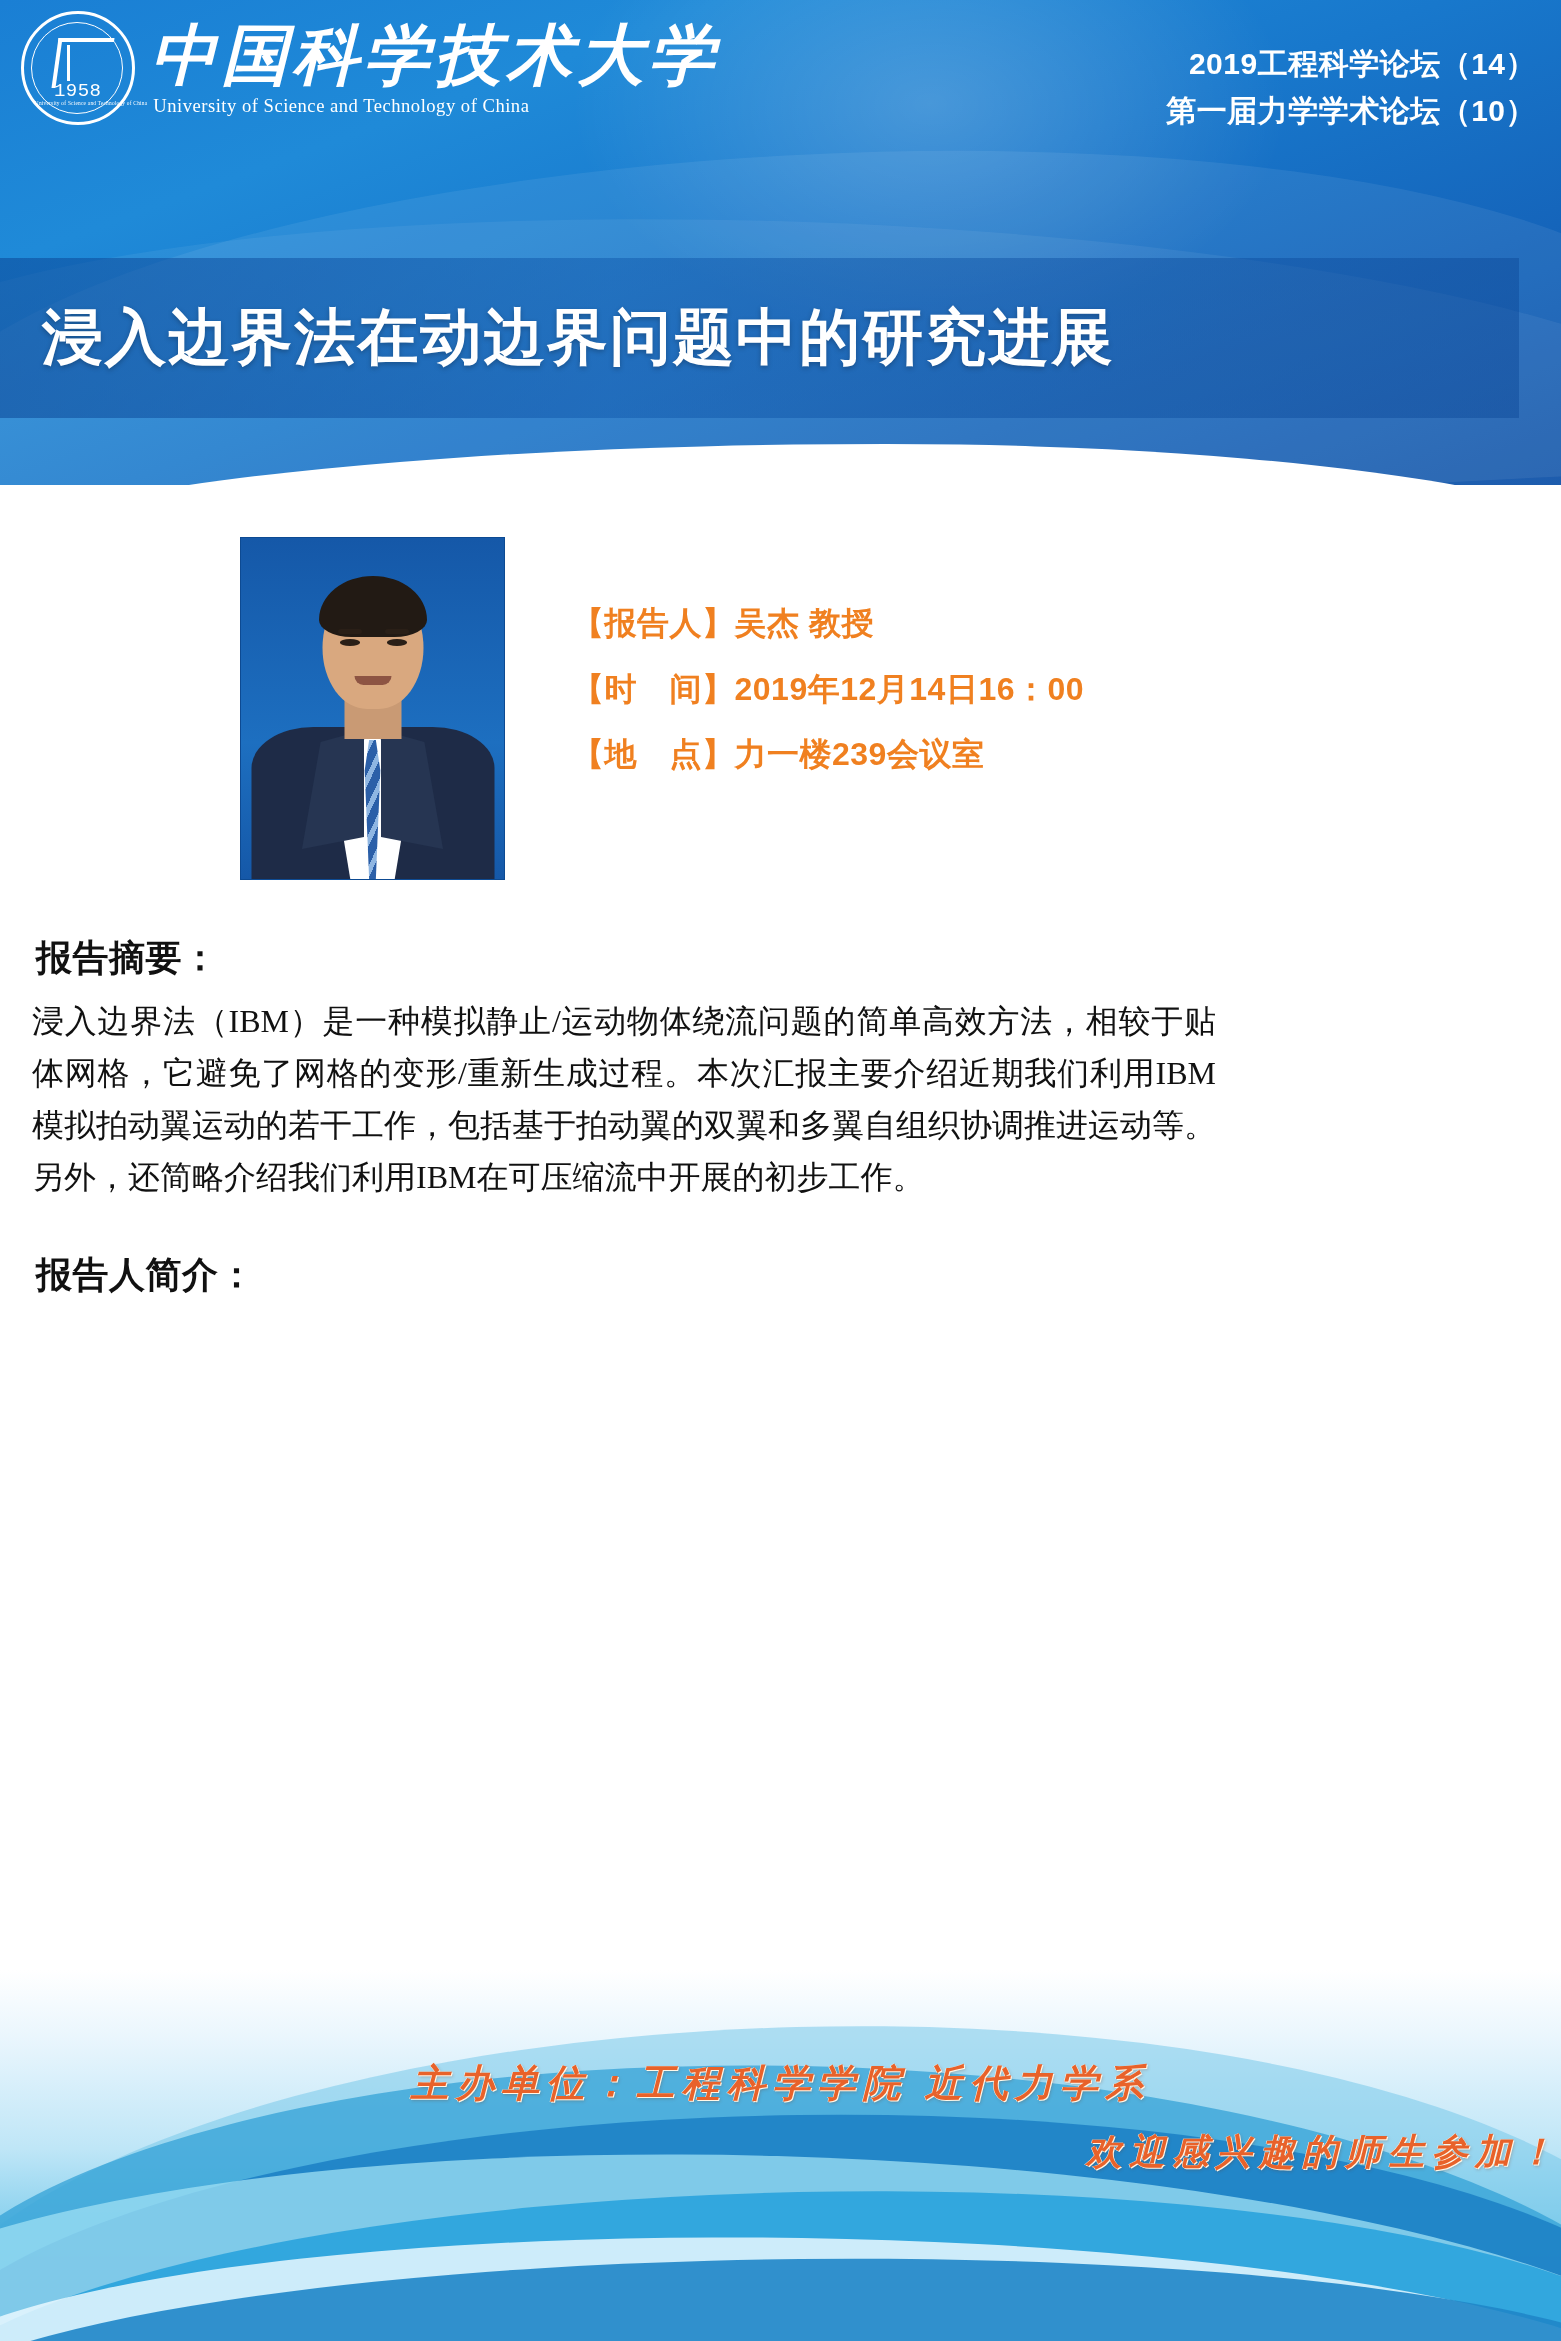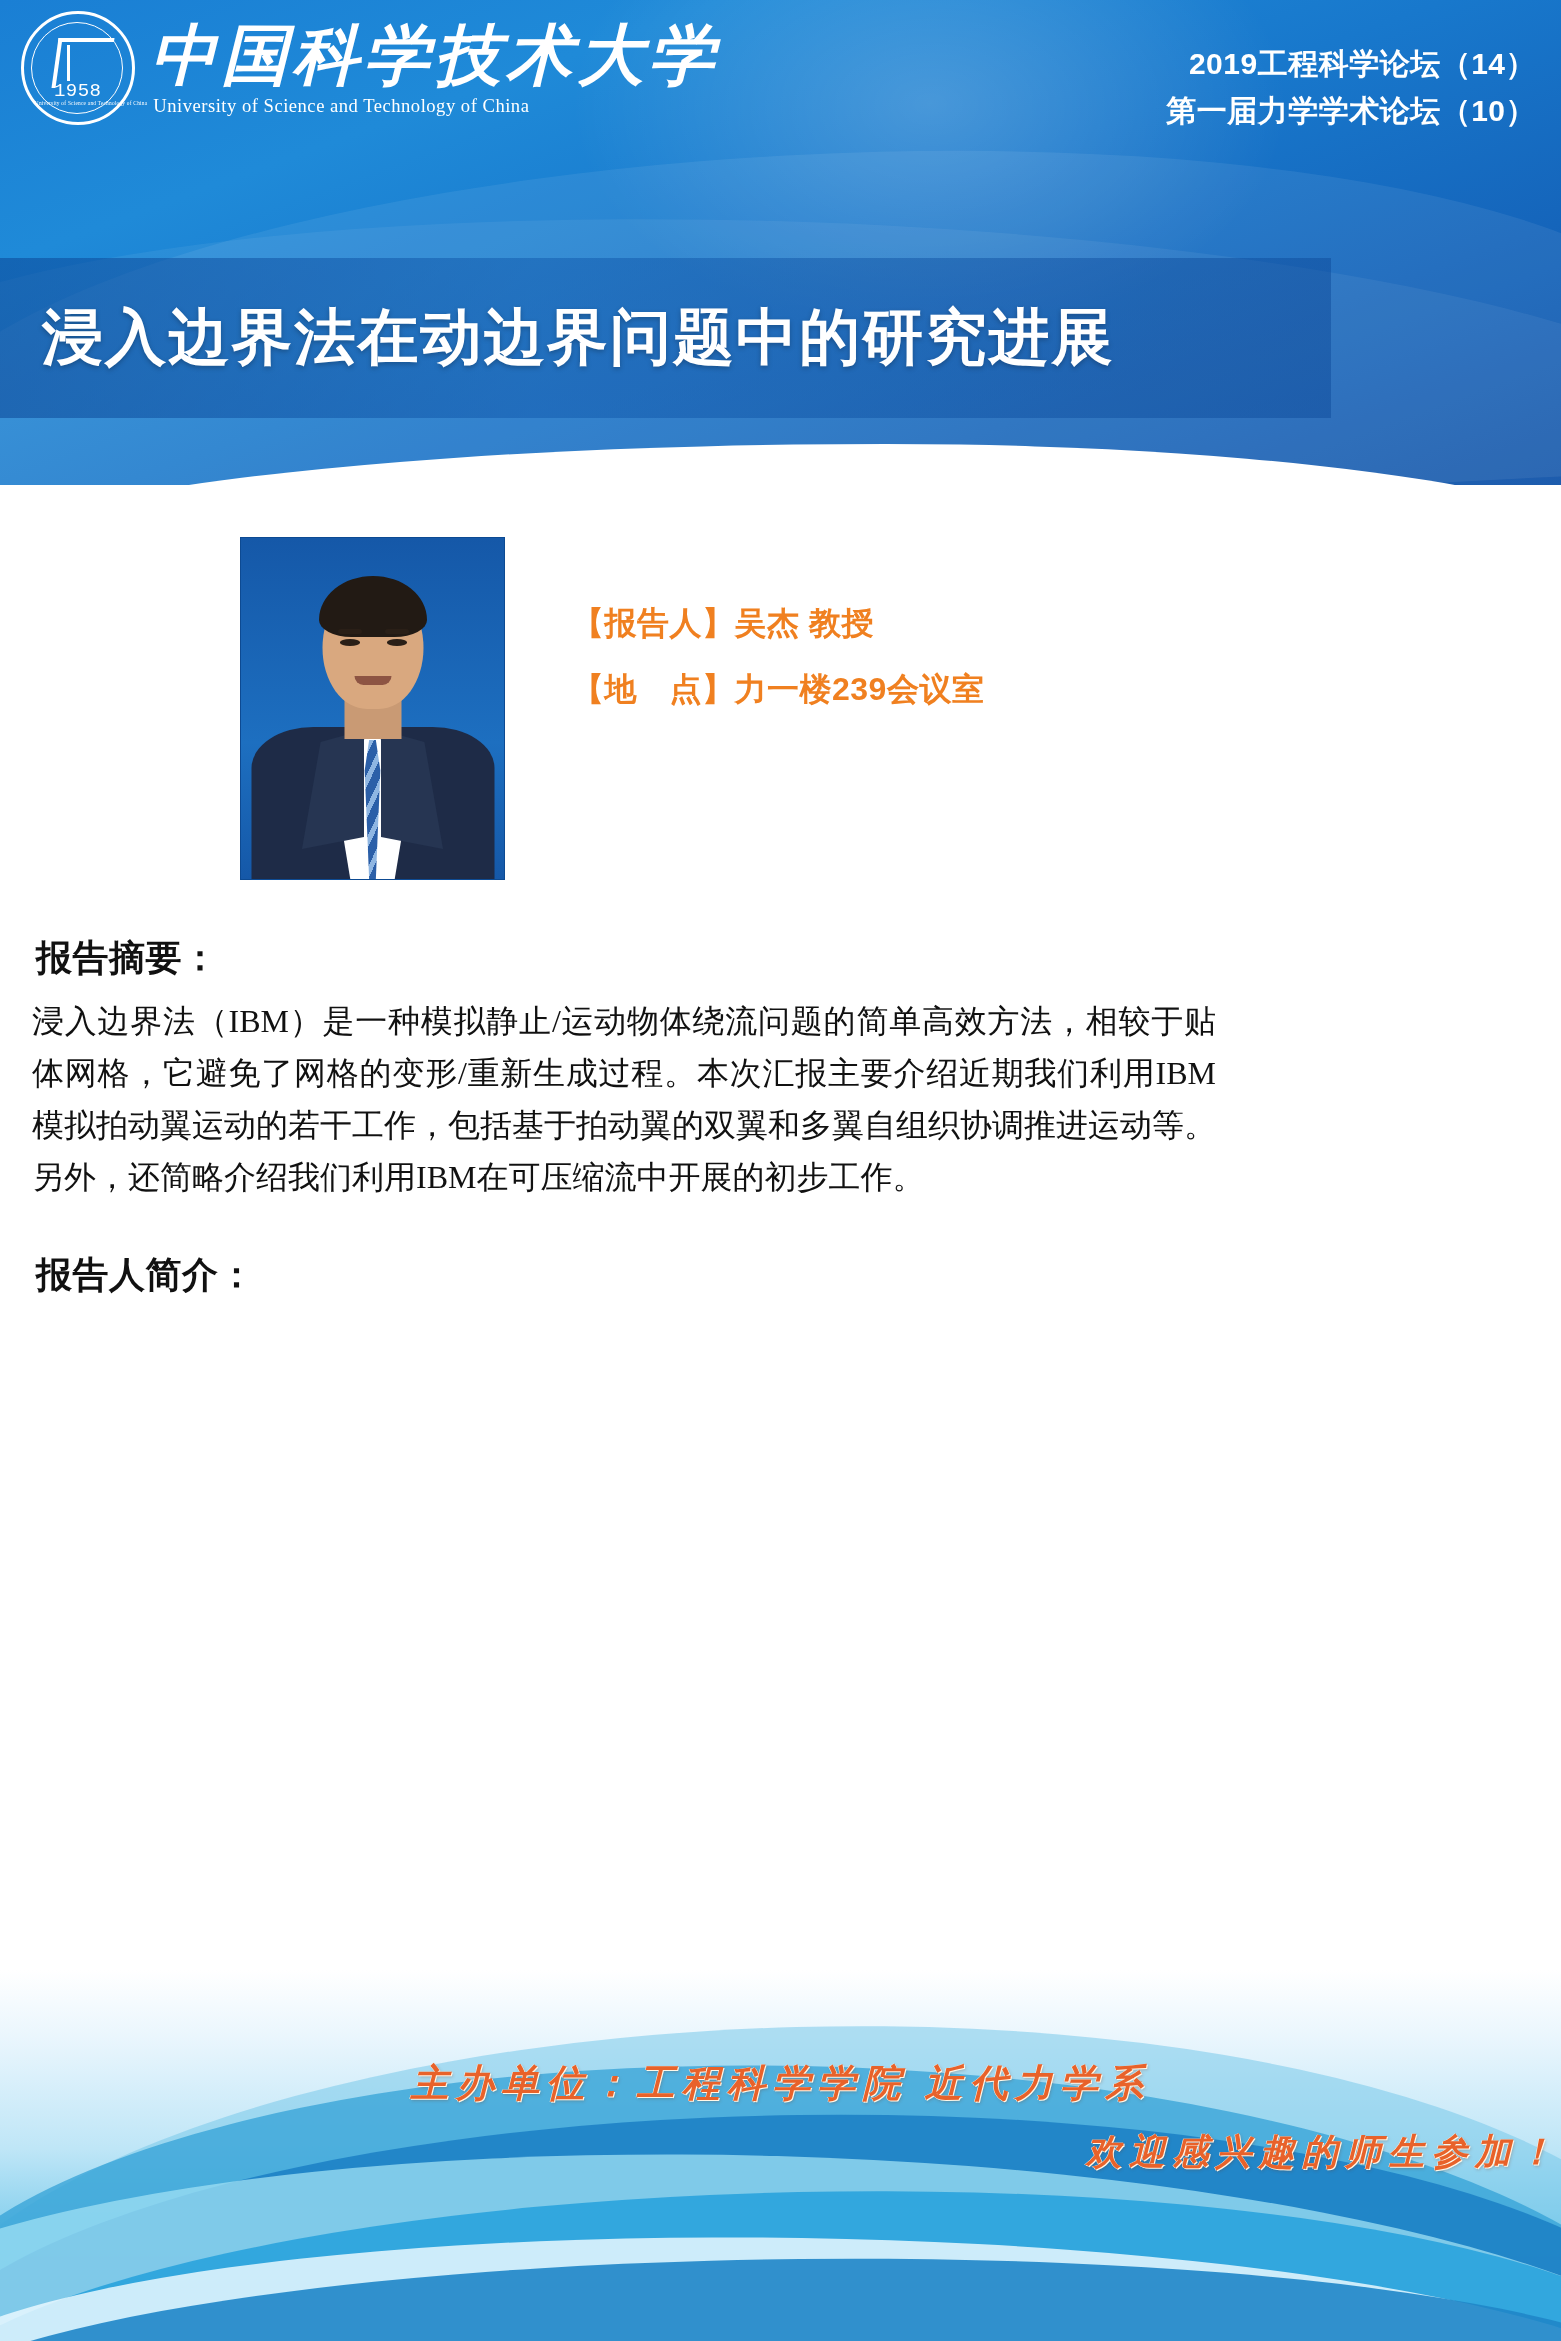--- a/index.html
+++ b/index.html
@@ -149,21 +149,21 @@
     font-weight: bold;
     line-height: 1.55;
     white-space: nowrap;
     letter-spacing: 0.5px;
   }
 
   
   .title-band {
     position: absolute;
     left: 0; top: 258px;
-    width: 1331px;
+    width: 1519px;
     height: 160px;
     background: linear-gradient(90deg, rgba(10,70,150,0.55) 0%, rgba(14,86,170,0.48) 40%, rgba(10,70,150,0.45) 100%);
     display: flex;
     align-items: center;
   }
   .poster-title {
     color: #ffffff;
     font-size: 61px;
     font-weight: bold;
     letter-spacing: 2.1px;
@@ -414,20 +414,21 @@
       <div class="p-hair"></div>
       <div class="p-brow-l"></div>
       <div class="p-brow-r"></div>
       <div class="p-eye-l"></div>
       <div class="p-eye-r"></div>
       <div class="p-mouth"></div>
     </div>
 
     <div class="speaker-info">
       <div class="info-line">【报告人】吴杰 教授</div>
+      <div class="info-line">【时　间】2019年12月14日16：00</div>
       <div class="info-line">【地　点】力一楼239会议室</div>
     </div>
   </div>
 
   <div class="content">
     <div class="section-heading">报告摘要：</div>
     <p class="section-body">浸入边界法（IBM）是一种模拟静止/运动物体绕流问题的简单高效方法，相较于贴体网格，它避免了网格的变形/重新生成过程。本次汇报主要介绍近期我们利用IBM模拟拍动翼运动的若干工作，包括基于拍动翼的双翼和多翼自组织协调推进运动等。另外，还简略介绍我们利用IBM在可压缩流中开展的初步工作。</p>
 
     <div class="gap"></div>
 

